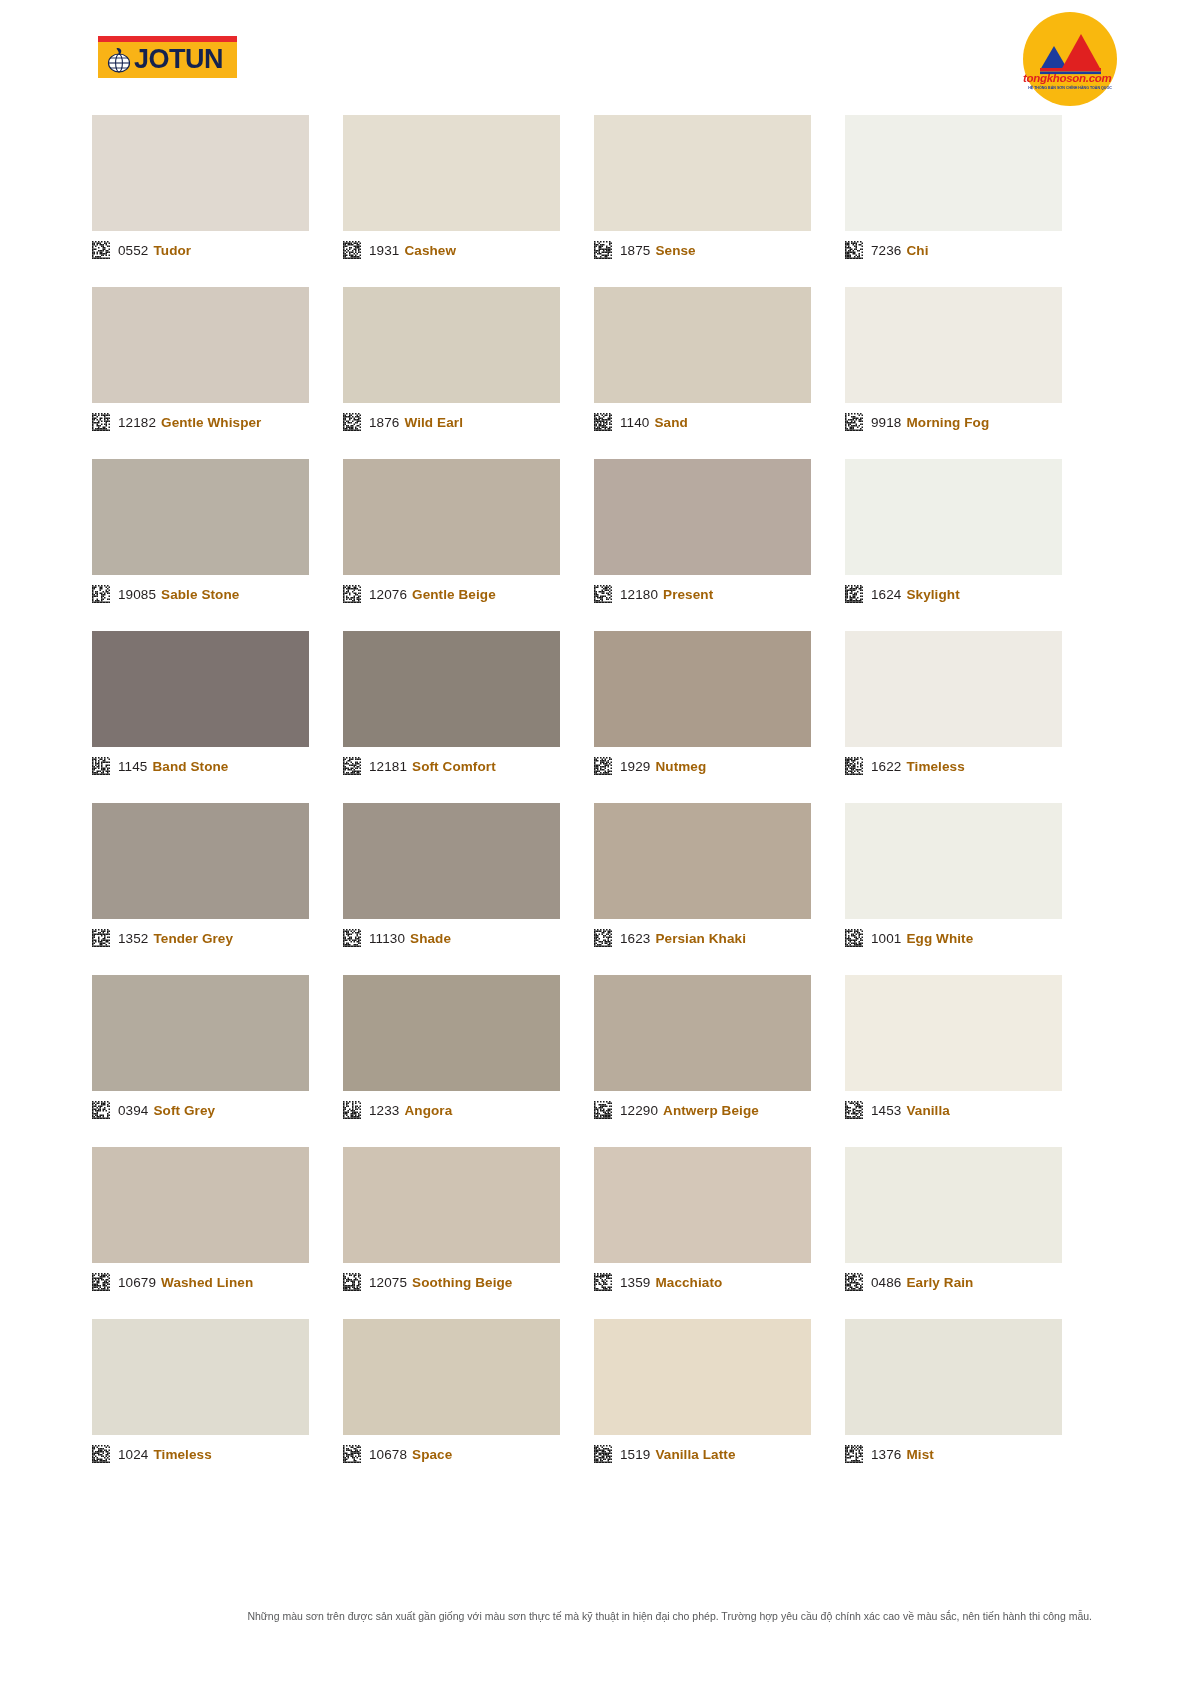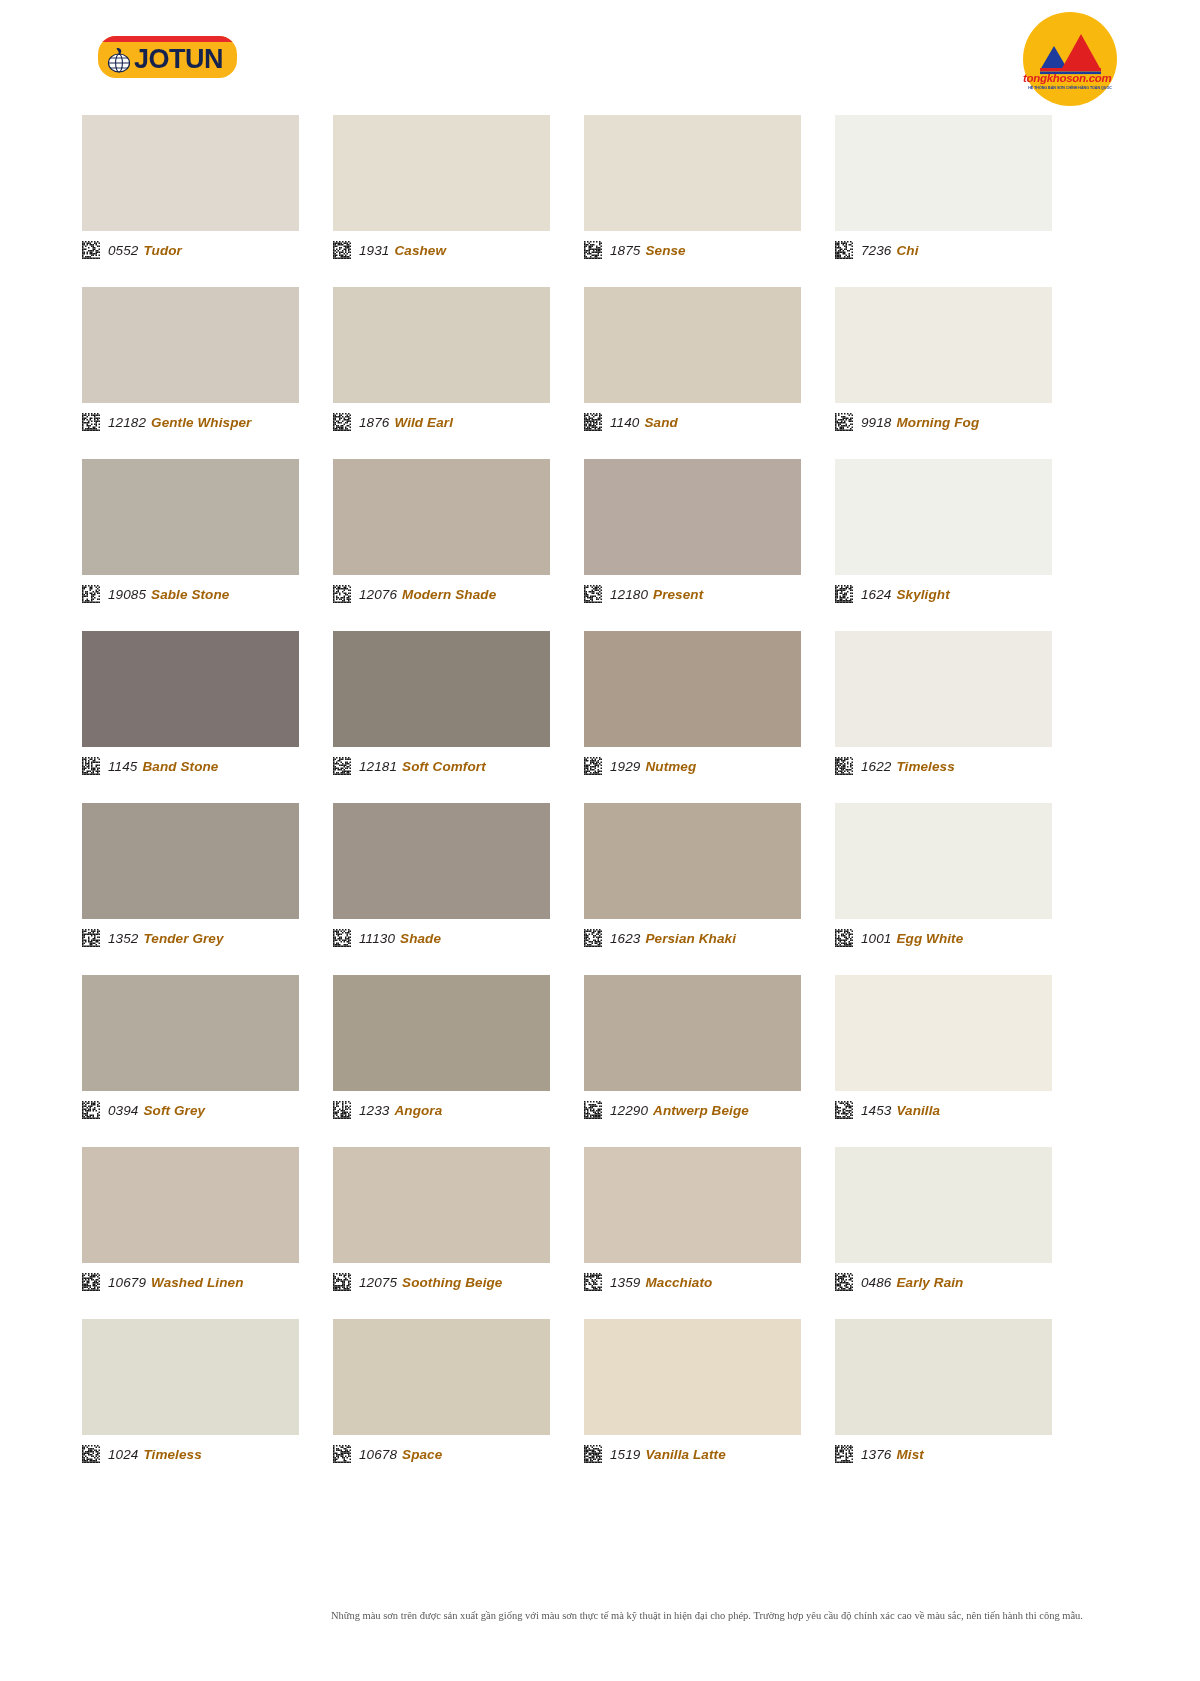--- a/index.html
+++ b/index.html
@@ -26,21 +26,20 @@
     position: absolute;
     left: 98px;
     top: 36px;
     width: 139px;
     height: 42px;
     background: #f9b316;
     display: flex;
     align-items: center;
     justify-content: flex-start;
     overflow: hidden;
-    border-radius: 18px;
   }
   .jotun-logo .redbar {
     position: absolute;
     left: 0; top: 0;
     width: 100%;
     height: 6px;
     background: #e8292c;
   }
   .jotun-globe {
     position: absolute;
@@ -98,24 +97,23 @@
     font-weight: bold;
     font-size: 3.6px;
     color: #1d3c9e;
     letter-spacing: 0px;
     white-space: nowrap;
   }
 
   
   .grid {
     position: absolute;
-    left: 82px;
+    left: 92px;
     top: 115px;
     width: 1004px;
-    font-style: italic;
   }
   .row {
     display: flex;
     gap: 0px;
     margin-bottom: 0px;
   }
   .cell {
     width: 251px;
     height: 172px;
     position: relative;
@@ -157,25 +155,25 @@
   
   .footer {
     position: absolute;
     left: 0;
     top: 1608px;
     width: 1200px;
     padding: 0 100px;
     text-align: right;
   }
   .footer p {
-    margin: 0 17px 3px 0;
+    margin: 0 8px 3px 0;
     font-size: 10.5px;
     line-height: 16px;
     color: #58595b;
-    font-family: Liberation Serif, serif;
+    font-family: Liberation Sans, sans-serif;
   }
 </style>
 </head>
 <body>
 
 <div class="header">
 
   <div class="jotun-logo">
     <div class="redbar"></div>
     <svg class="jotun-globe" viewBox="0 0 24 26">
@@ -1137,21 +1135,21 @@
             <rect x="6.00" y="16.50" width="1.50" height="1.50" fill="#1a1a1a"></rect>
             <rect x="7.50" y="16.50" width="1.50" height="1.50" fill="#1a1a1a"></rect>
             <rect x="9.00" y="16.50" width="1.50" height="1.50" fill="#1a1a1a"></rect>
             <rect x="10.50" y="16.50" width="1.50" height="1.50" fill="#1a1a1a"></rect>
             <rect x="12.00" y="16.50" width="1.50" height="1.50" fill="#1a1a1a"></rect>
             <rect x="13.50" y="16.50" width="1.50" height="1.50" fill="#1a1a1a"></rect>
             <rect x="15.00" y="16.50" width="1.50" height="1.50" fill="#1a1a1a"></rect>
             <rect x="16.50" y="16.50" width="1.50" height="1.50" fill="#1a1a1a"></rect>
           </svg>
           <span class="code">12076</span>
-          <span class="name">Modern Shade</span>
+          <span class="name">Gentle Beige</span>
         </div>
       </div>
       <div class="cell">
         <div class="swatch" title="Present" style="background: rgb(183, 170, 160);"></div>
         <div class="label">
           <svg class="dmx" viewBox="0 0 18 18">
             <rect x="0.00" y="0.00" width="1.50" height="1.50" fill="#1a1a1a"></rect>
             <rect x="3.00" y="0.00" width="1.50" height="1.50" fill="#1a1a1a"></rect>
             <rect x="6.00" y="0.00" width="1.50" height="1.50" fill="#1a1a1a"></rect>
             <rect x="9.00" y="0.00" width="1.50" height="1.50" fill="#1a1a1a"></rect>

